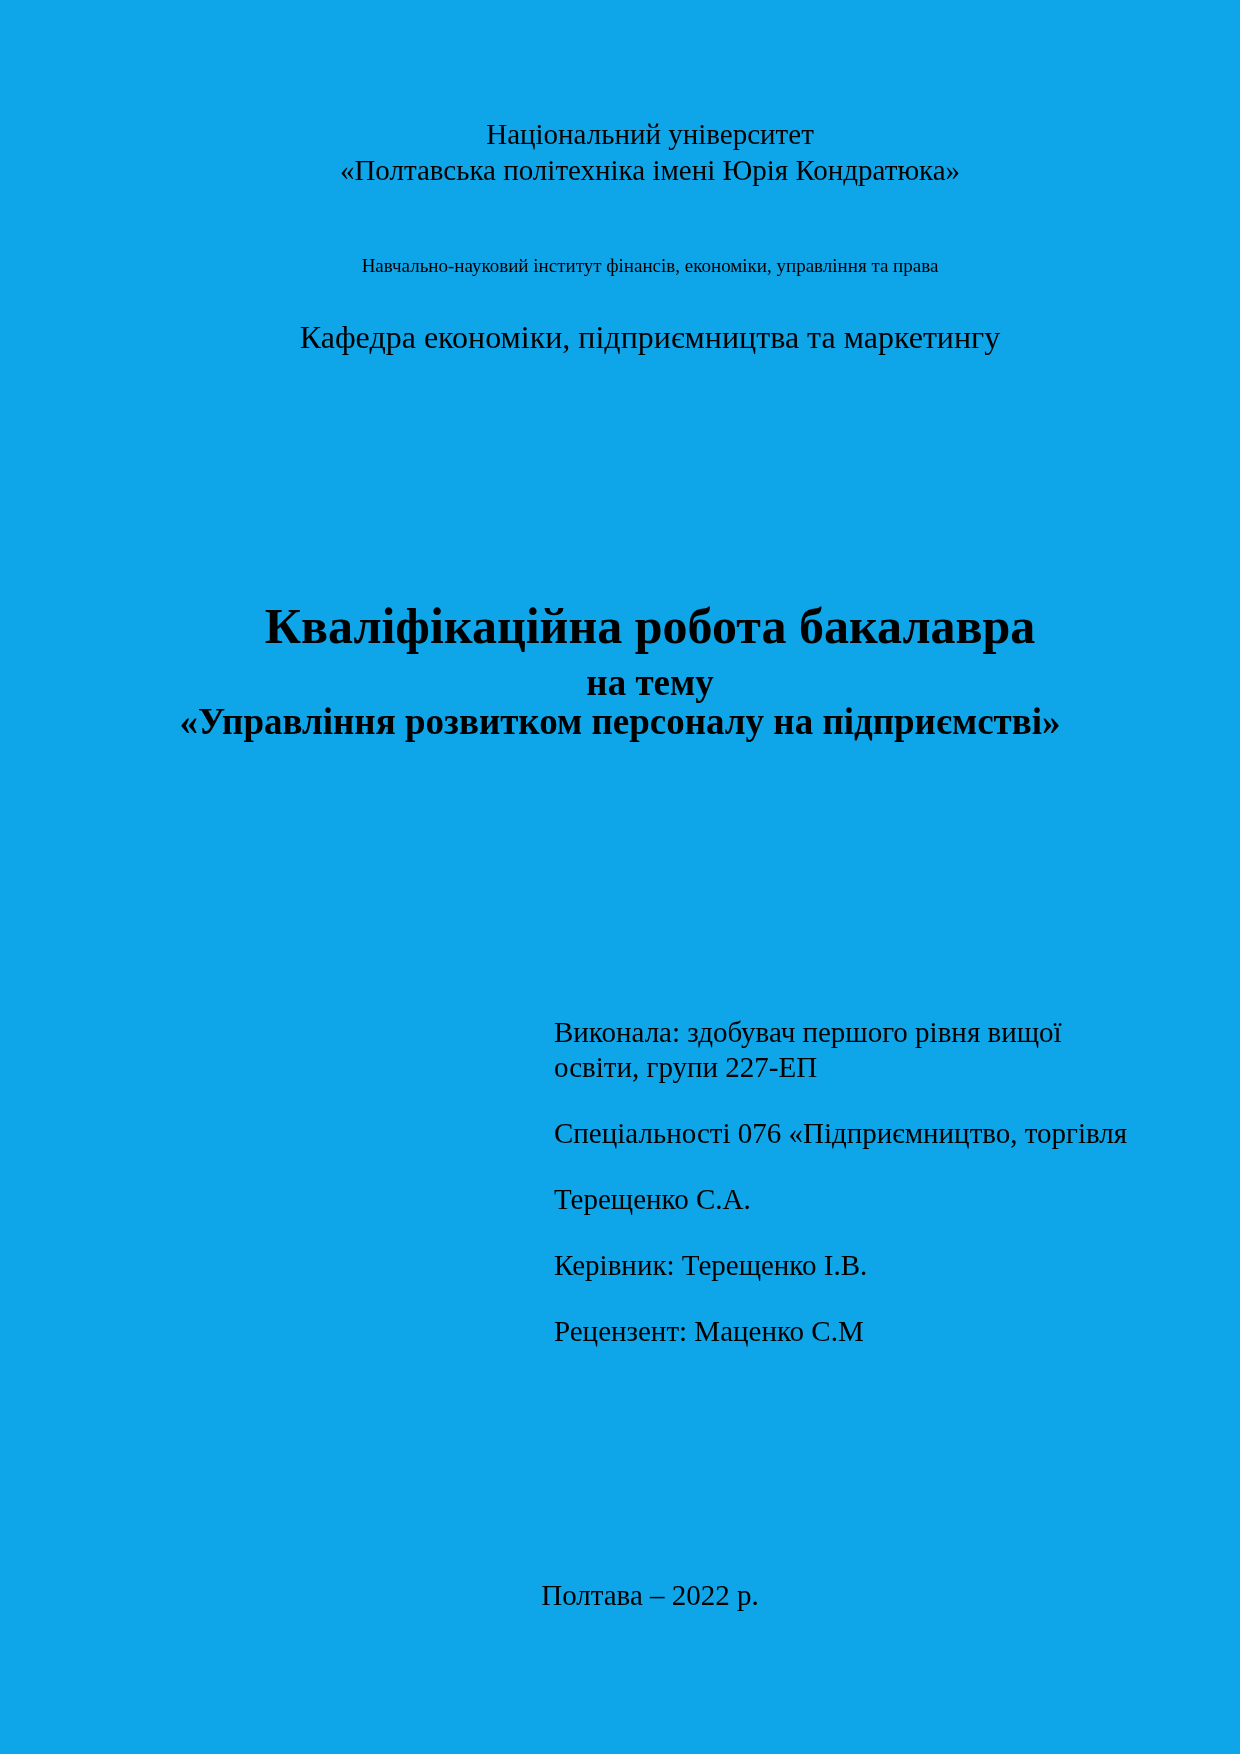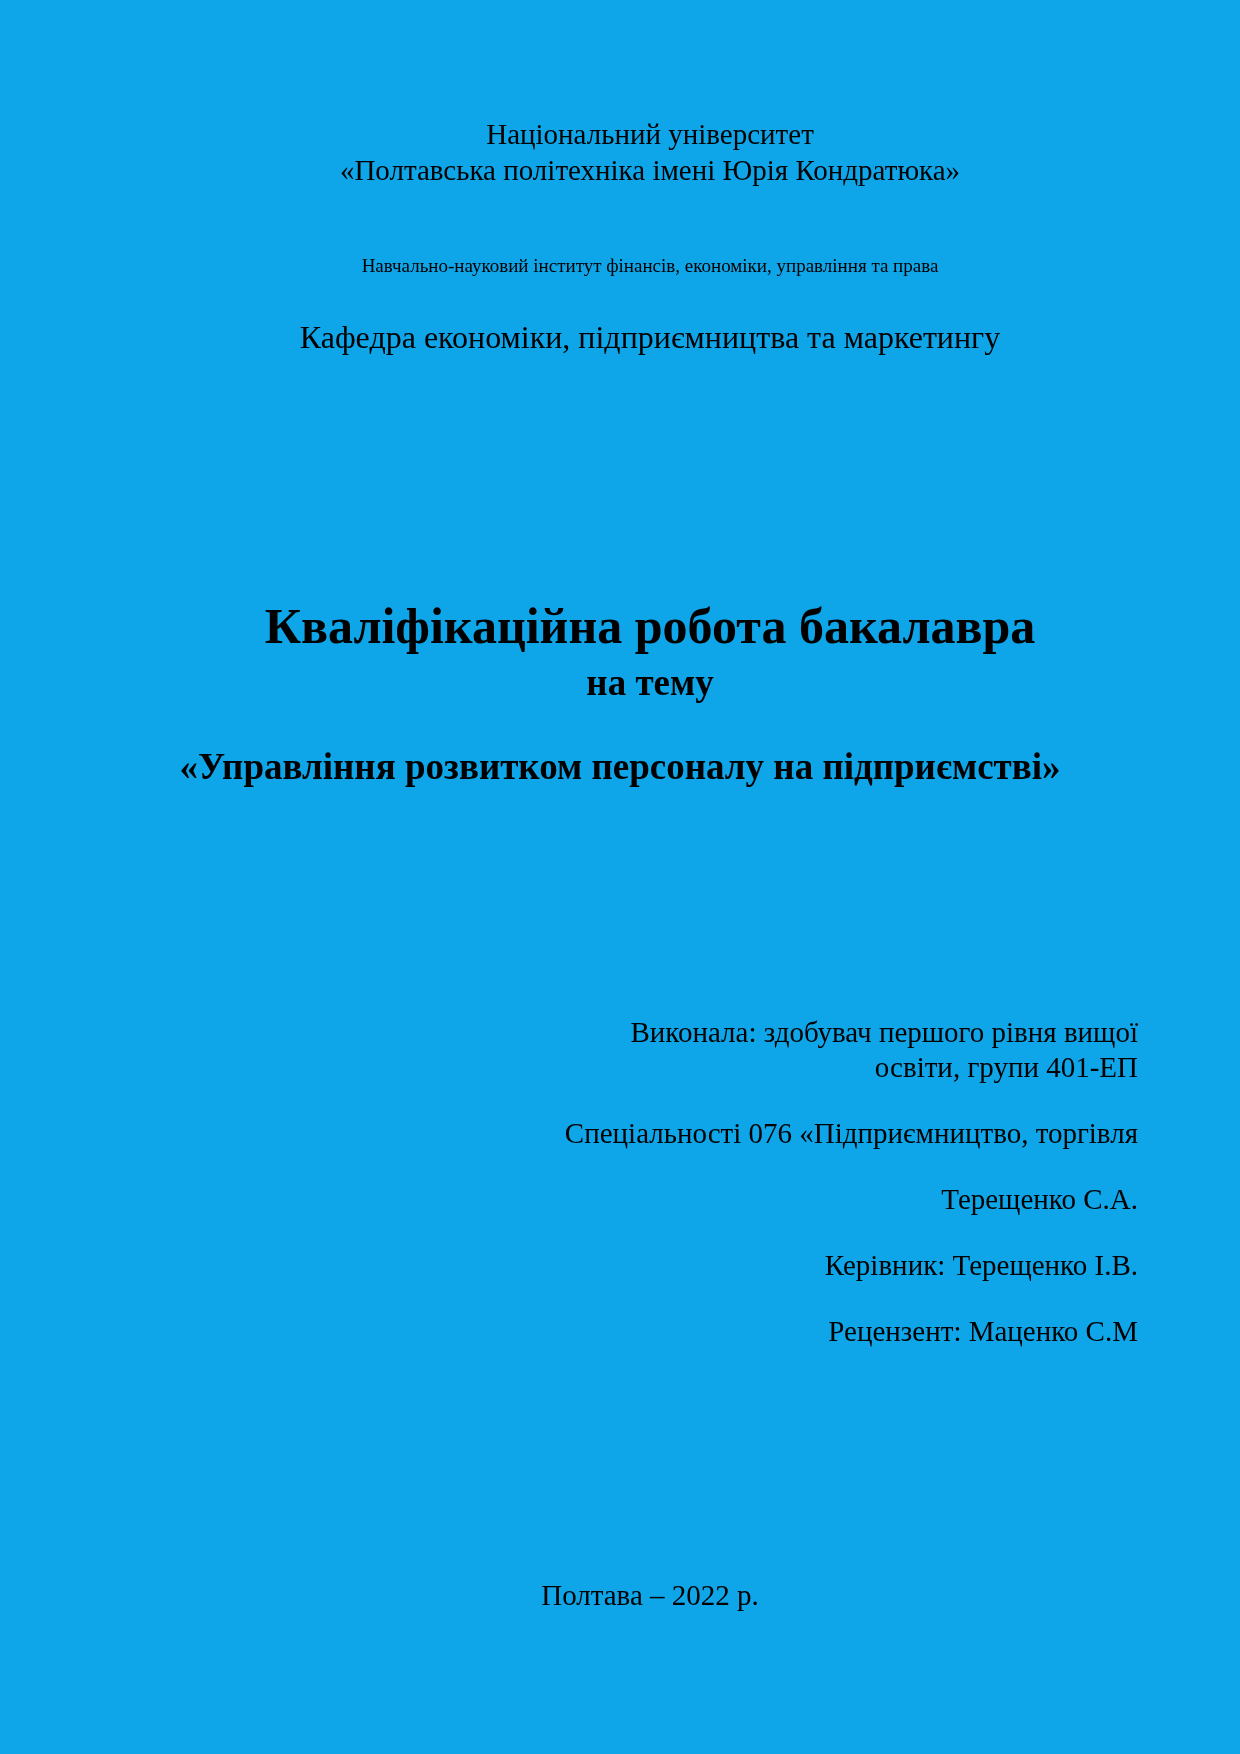--- a/index.html
+++ b/index.html
@@ -47,34 +47,32 @@
     font-weight: bold;
   }
   #theme {
     top: 663px;
     font-size: 37px;
     line-height: 39px;
     font-weight: bold;
   }
   #theme .topic-lines {
     margin-right: 60px;
-    margin-top: 45px;
   }
   #executor {
     position: absolute;
     left: 538px;
     top: 1015px;
     width: 600px;
     font-size: 29px;
     line-height: 35px;
     text-align: left;
   }
   #executor .para {
-    margin: 0 0 31px 8px;
-    text-align: right;
+    margin: 0 0 31px 16px;
   }
   #footer {
     top: 1578px;
     font-size: 29px;
     line-height: 35px;
   }
 </style>
 </head>
 <body>
 
@@ -100,21 +98,21 @@
   <div id="theme" class="block">
     <div class="line">на тему</div>
     <div class="topic-lines">
       <div class="line">«Управління розвитком персоналу на підприємстві»</div>
     </div>
   </div>
 
   <div id="executor">
     <div class="para">
       <div class="line">Виконала: здобувач першого рівня вищої</div>
-      <div class="line">освіти, групи 401-ЕП</div>
+      <div class="line">освіти, групи 227-ЕП</div>
     </div>
     <div class="para">
       <div class="line">Спеціальності 076 «Підприємництво, торгівля</div>
     </div>
     <div class="para">
       <div class="line">Терещенко С.А.</div>
     </div>
     <div class="para">
       <div class="line">Керівник: Терещенко І.В.</div>
     </div>

